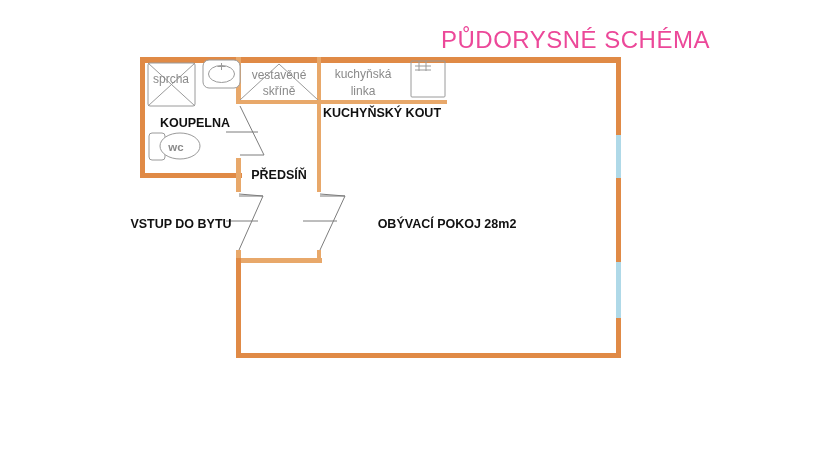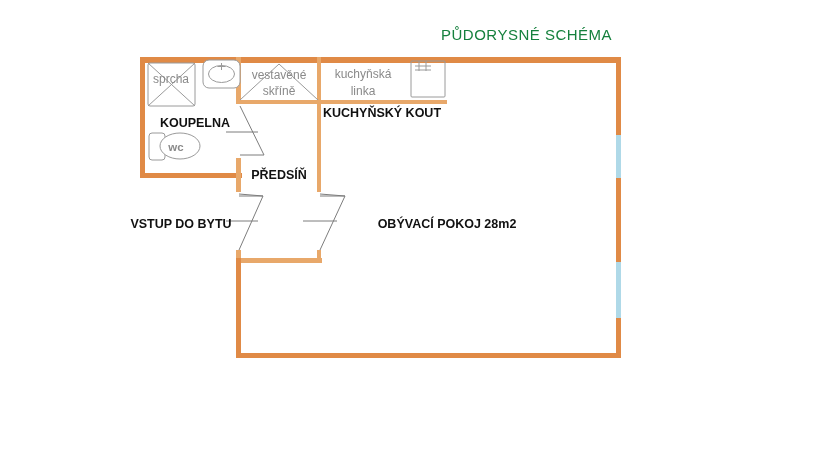--- a/index.html
+++ b/index.html
@@ -18,23 +18,23 @@
     position: absolute;
     left: 0; top: 0;
     width: 832px;
     height: 468px;
     background: #ffffff;
   }
   #plan-title {
     position: absolute;
     left: 441px;
     top: 26px;
-    font-size: 15px;
+    font-size: 24px;
     letter-spacing: 0.5px;
-    color: #15803d;
+    color: #ec4899;
     font-weight: 400;
     white-space: nowrap;
   }
   svg#floorplan {
     position: absolute;
     left: 0;
     top: 0;
   }
   .room-label {
     font-family: "Liberation Sans", sans-serif;

